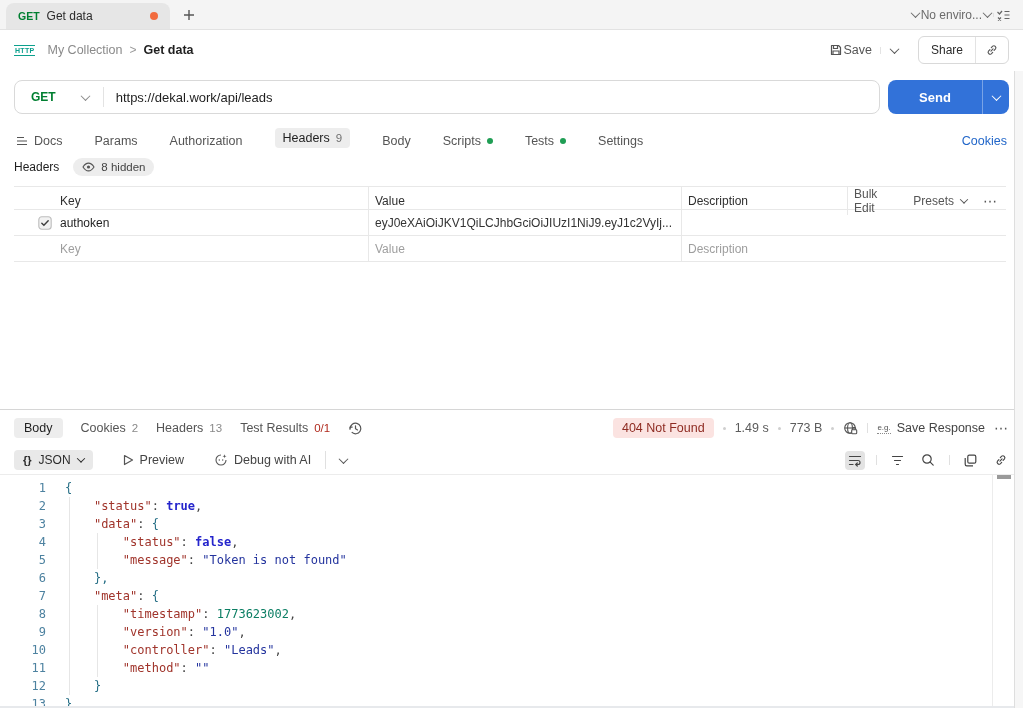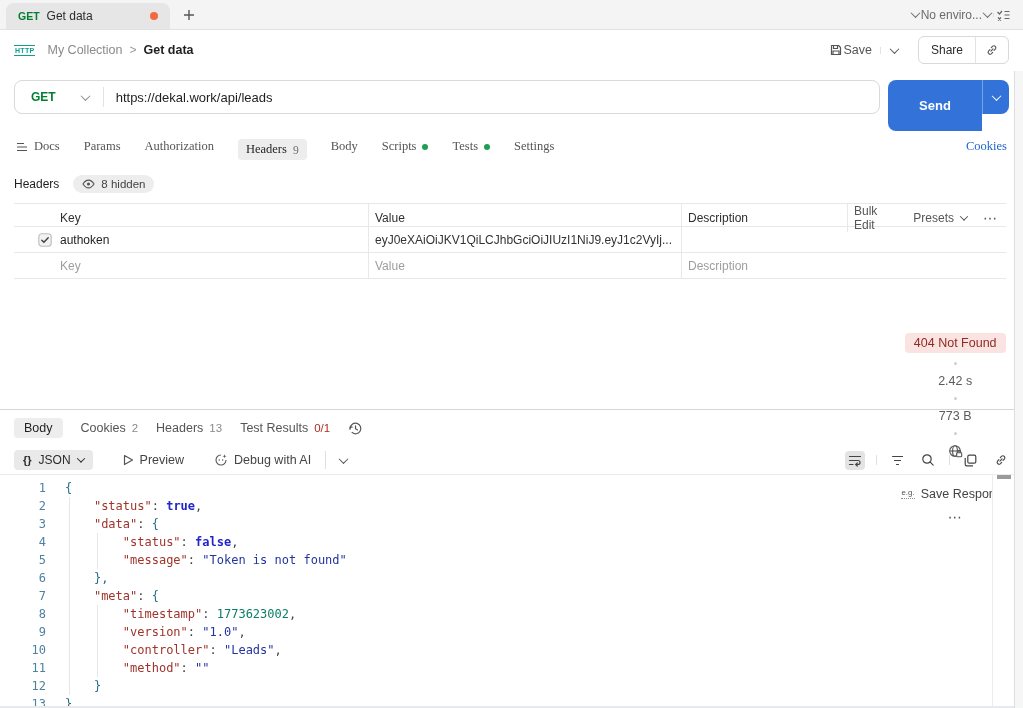--- a/index.html
+++ b/index.html
@@ -47,25 +47,25 @@
   .share-btn .seg{border-left:1px solid #e3e3e3;padding:0 9px;align-self:stretch;display:flex;align-items:center;color:#555;}
 
   
   .url-row{padding:10px 14px 8px;display:flex;gap:8px;flex:none;}
   .url-box{flex:1;height:34px;border:1px solid #d9d9d9;border-radius:8px;display:flex;align-items:center;background:#fff;}
   .method-sel{display:flex;align-items:center;gap:26px;padding:0 14px 0 16px;cursor:pointer;}
   .method-sel .m{color:var(--c-method_green);font-weight:700;font-size:12px;}
   .method-sel .chev{color:#8a8a8a;}
   .url-box .sep{width:1px;height:20px;background:#e3e3e3;}
   .url-input{flex:1;border:none;outline:none;font-family:"Liberation Sans",sans-serif;font-size:13px;color:#1f1f1f;padding:0 12px;background:transparent;}
-  .send-btn{width:94px;height:51px;border-radius:8px 0 0 8px;background:var(--c-send_blue);color:#fff;font-weight:700;font-size:13px;border:none;cursor:pointer;}
+  .send-btn{width:94px;height:34px;border-radius:8px 0 0 8px;background:var(--c-send_blue);color:#fff;font-weight:700;font-size:13px;border:none;cursor:pointer;}
   .send-split{width:27px;height:34px;border-radius:0 8px 8px 0;background:var(--c-send_blue);border:none;border-left:1px solid rgba(255,255,255,.35);color:#fff;cursor:pointer;display:flex;align-items:center;justify-content:center;}
 
   
-  .tabs-row{height:26px;display:flex;align-items:flex-start;gap:24px;padding:0 16px;flex:none;font-size:12.5px;color:#555;font-family:Liberation Serif, serif;}
+  .tabs-row{height:26px;display:flex;align-items:flex-end;gap:32px;padding:0 16px;flex:none;font-size:12.5px;color:#555;}
   .rtab{display:flex;align-items:center;gap:6px;cursor:pointer;white-space:nowrap;}
   .rtab .count{color:#6f6f6f;font-size:11.5px;}
   .rtab.active{background:#ededed;border-radius:4px;padding:3px 8px;color:#1f1f1f;}
   .gdot{width:6px;height:6px;border-radius:50%;background:var(--c-dot_green);}
   .cookies-link{margin-left:auto;color:var(--c-link_blue);cursor:pointer;}
 
   
   .hdr-label-row{display:flex;align-items:center;gap:14px;padding:10px 14px 8px;flex:none;}
   .hdr-title{color:#1f1f1f;font-size:12px;}
   .hidden-pill{display:flex;align-items:center;gap:6px;background:#ededed;border-radius:10px;padding:3px 9px;color:#444;font-size:11.5px;cursor:pointer;}
@@ -84,21 +84,21 @@
 
   .spacer{flex:1;}
 
   
   .resp{border-top:1px solid #d6d6d6;flex:none;display:flex;flex-direction:column;}
   .resp-tabs{height:36px;display:flex;align-items:center;gap:18px;padding:0 14px;font-size:12.5px;color:#555;}
   .resp-tab{display:flex;align-items:center;gap:6px;cursor:pointer;}
   .resp-tab.active{background:#ededed;border-radius:4px;padding:3px 10px;color:#1f1f1f;}
   .resp-tab .count{color:#8a8a8a;font-size:11.5px;}
   .resp-tab .count.red{color:var(--c-error_red);}
-  .resp-meta{margin-left:auto;display:flex;align-items:center;gap:9px;flex-direction:column;}
+  .resp-meta{margin-left:auto;display:flex;align-items:center;gap:9px;}
   .status-badge{background:var(--c-badge_bg);color:var(--c-badge_text);border-radius:4px;padding:3px 9px;font-size:12.5px;}
   .meta-txt{color:#5c5c5c;font-size:12.5px;}
   .mdot{width:3px;height:3px;border-radius:50%;background:#cfcfcf;}
   .save-resp{display:flex;align-items:center;gap:6px;color:#444;font-size:12.5px;cursor:pointer;}
   .eg-chip{font-size:8px;color:#555;border:1px solid #8a8a8a;border-style:dotted;border-width:0 0 1px 0;line-height:1;padding:1px 0;}
 
   .resp-toolbar{height:29px;display:flex;align-items:center;gap:14px;padding:0 12px 0 14px;border-bottom:1px solid #ececec;color:#444;}
   .fmt-pill{display:flex;align-items:center;gap:7px;background:#e9e9e9;border-radius:4px;padding:3px 9px;cursor:pointer;color:#2b2b2b;}
   .fmt-pill .braces{font-weight:700;font-size:11px;}
   .tool-item{display:flex;align-items:center;gap:6px;cursor:pointer;font-size:12.5px;margin-left:16px;}
@@ -312,21 +312,21 @@
     <span class="icon">
       <svg width="15" height="15" viewBox="0 0 15 15" fill="none" stroke="#555" stroke-width="1.2">
           <path d="M2.2 7.5a5.3 5.3 0 1 1 1.5 3.7"></path>
           <path d="M2 8.8V6.2h2.6" stroke-linejoin="round"></path>
           <path d="M7.5 4.8v2.9l2 1.2" stroke-linecap="round"></path>
         </svg>
     </span>
     <div class="resp-meta">
       <span class="status-badge">404 Not Found</span>
       <span class="mdot"></span>
-      <span class="meta-txt">2.42 s</span>
+      <span class="meta-txt">1.49 s</span>
       <span class="mdot"></span>
       <span class="meta-txt">773 B</span>
       <span class="mdot"></span>
       <span class="icon">
         <svg width="15" height="15" viewBox="0 0 15 15" fill="none" stroke="#555" stroke-width="1.1">
             <circle cx="7" cy="7" r="5.3"></circle>
             <ellipse cx="7" cy="7" rx="2.4" ry="5.3"></ellipse>
             <path d="M1.7 7h10.6"></path>
             <rect x="8.7" y="8.7" width="5" height="4" rx="0.8" fill="#fff" stroke-width="1.1"></rect>
             <path d="M9.7 8.7V7.9a1.5 1.5 0 0 1 3 0v0.8"></path>

